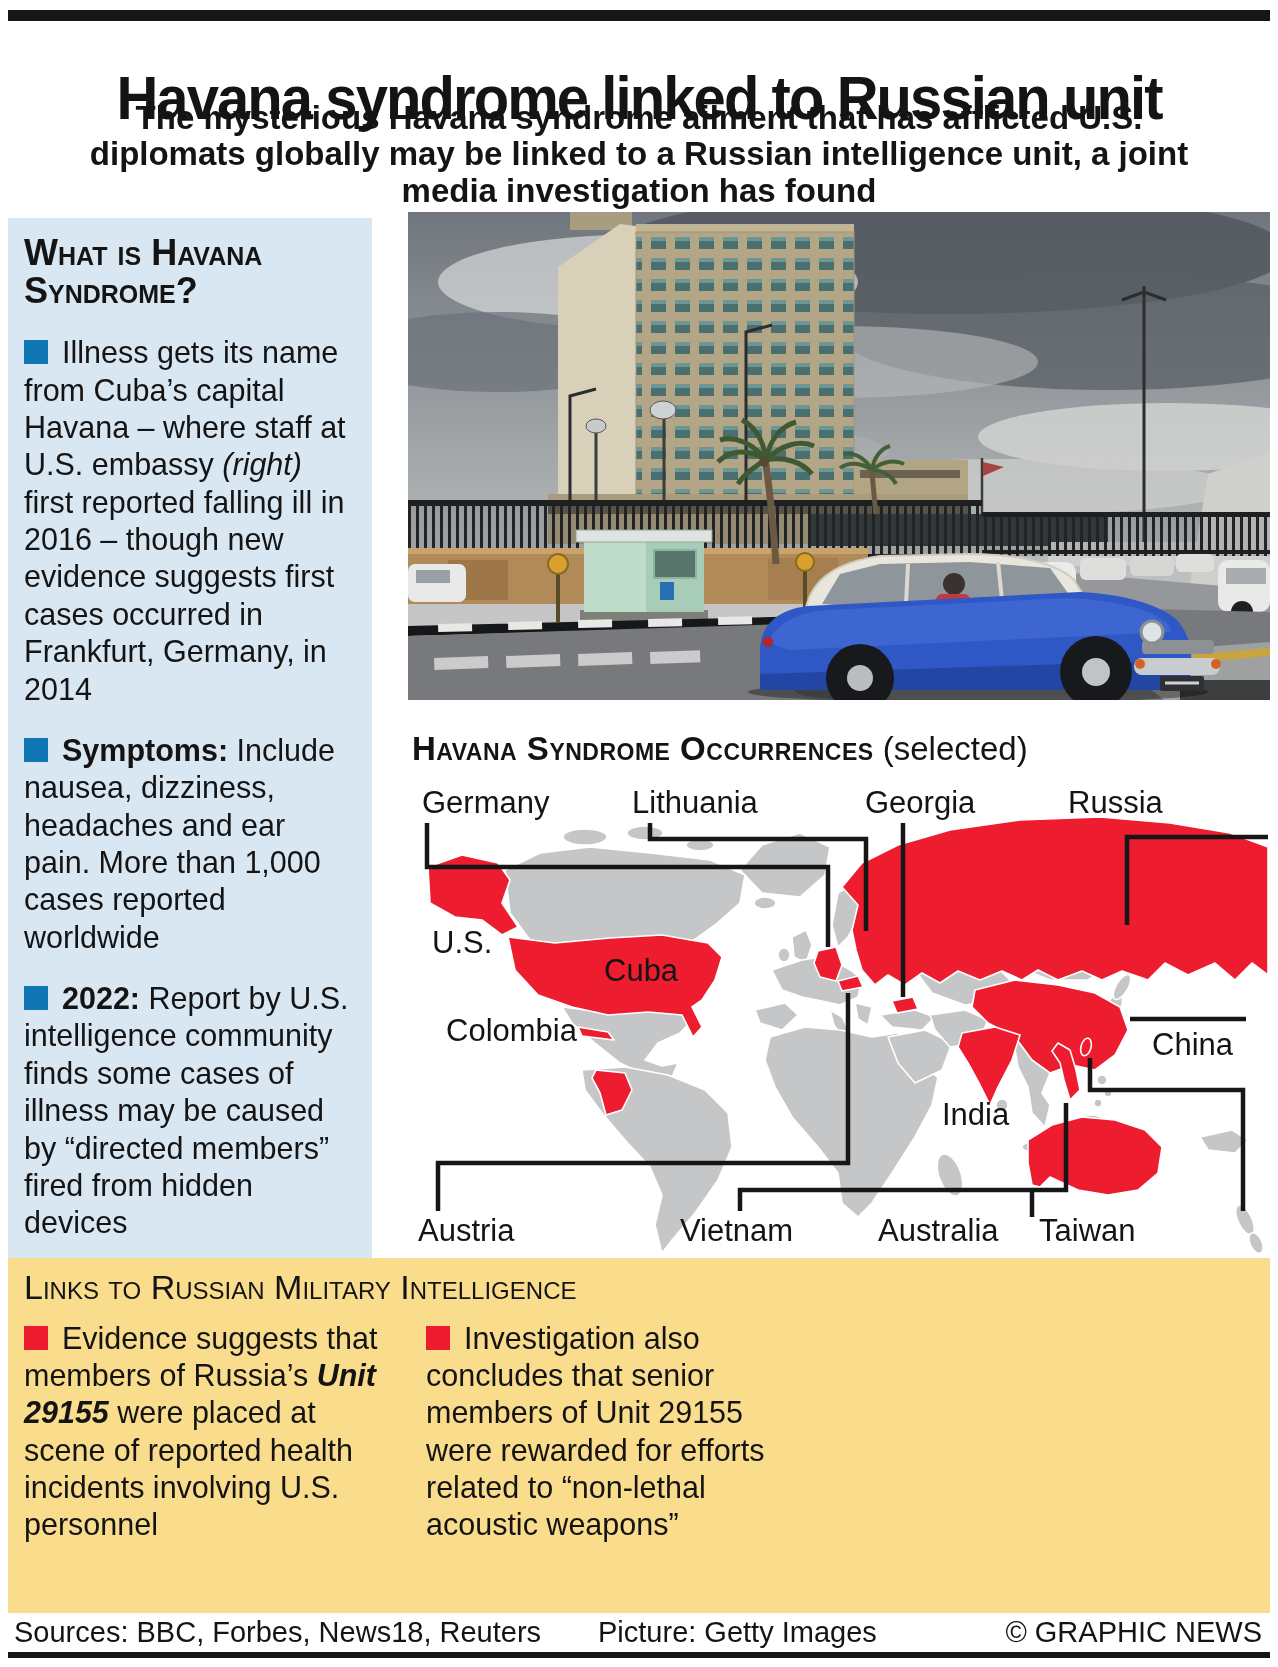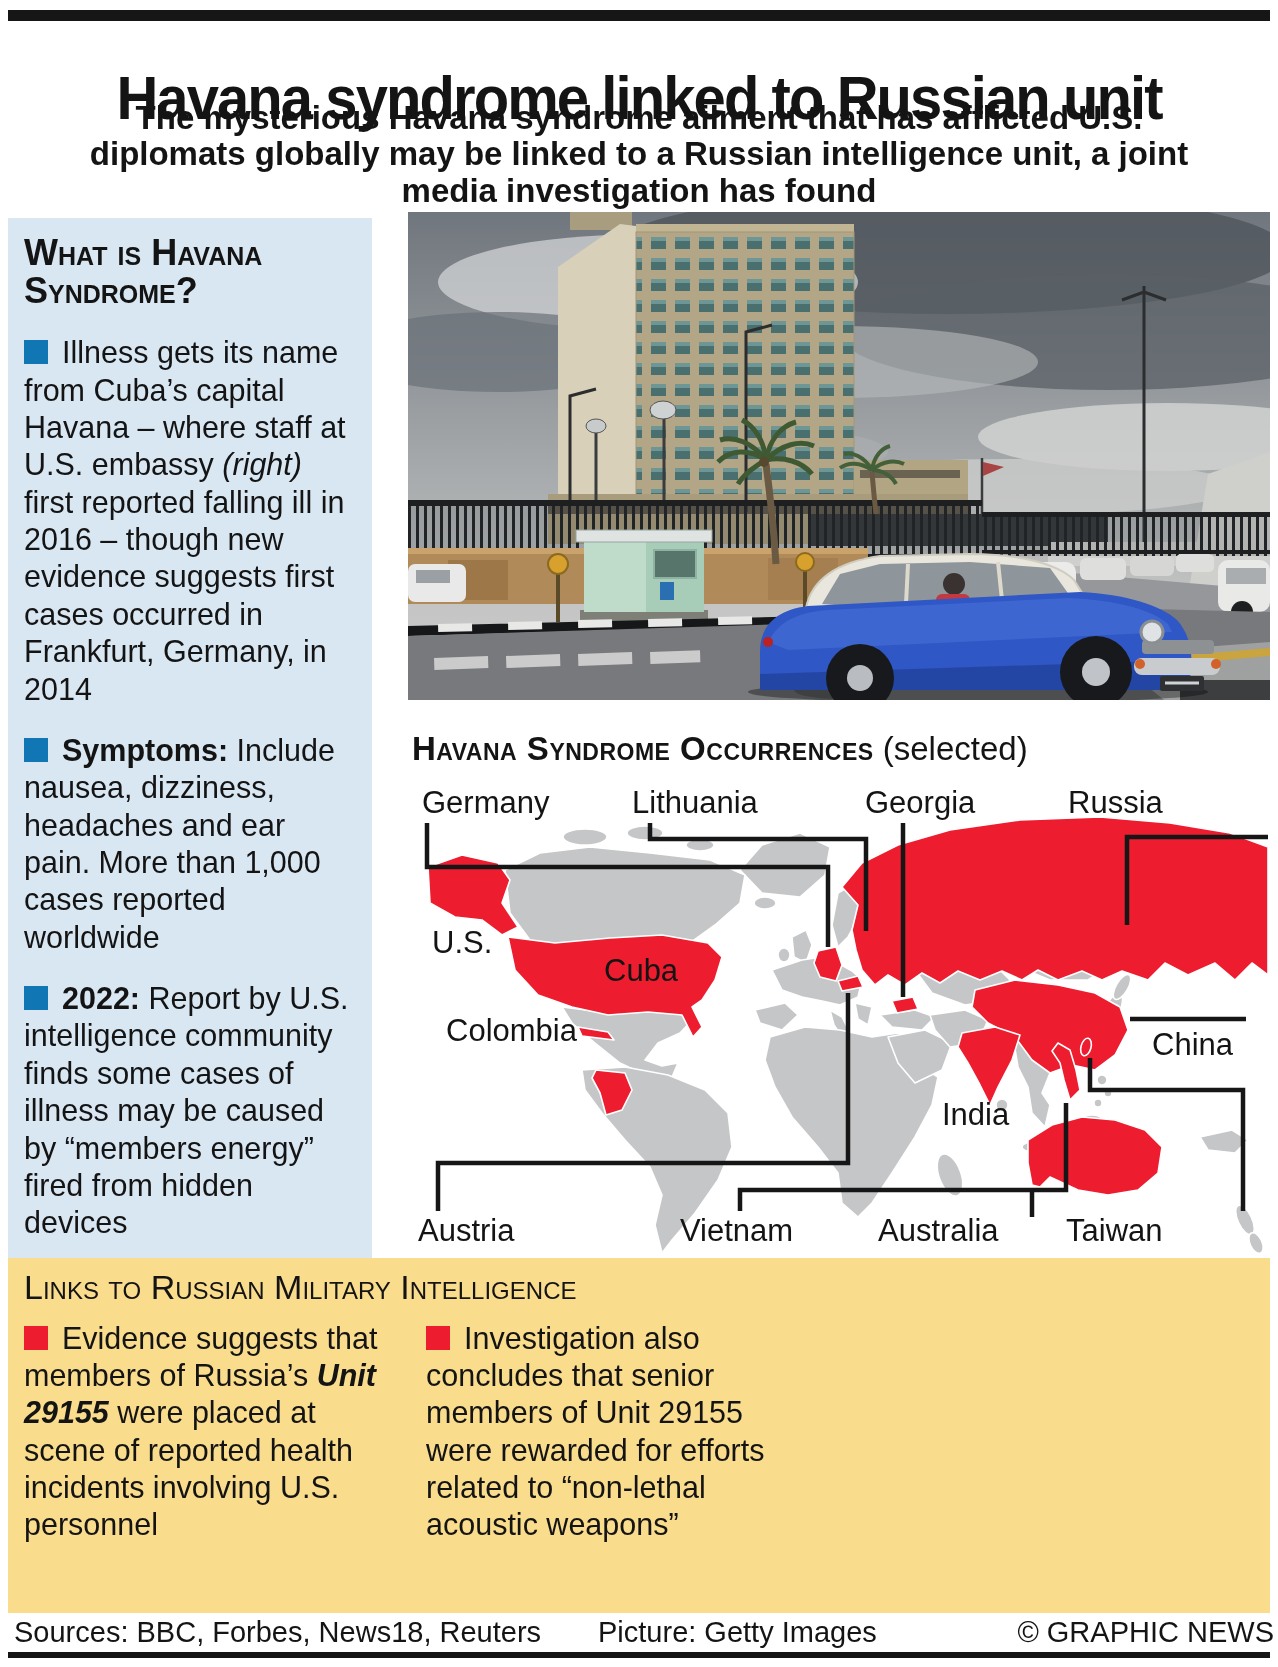--- a/index.html
+++ b/index.html
@@ -58,38 +58,38 @@
   }
   .links h2{
     margin:0;font-size:34px;font-variant:small-caps;font-weight:normal;line-height:1.05;
   }
   .links-cols{display:flex;gap:30px;margin-top:14px;}
   .links-col{width:372px;}
   .links-col .para{margin:0;}
   
   .footer{position:absolute;left:0;top:1616px;width:100%;height:40px;font-size:29px;}
   .footer span{position:absolute;top:0;white-space:nowrap;}
-  .f-sources{left:14px;} .f-picture{left:598px;} .f-credit{right:4px;}
+  .f-sources{left:14px;} .f-picture{left:598px;} .f-credit{right:16px;}
 </style>
 </head>
 <body>
 
 <div class="topbar"></div>
 
 <h1 class="title">Havana syndrome linked to Russian unit</h1>
 <div class="subtitle">The mysterious Havana syndrome ailment that has afflicted U.S. diplomats globally may be linked to a Russian intelligence unit, a joint media investigation has found</div>
 
 <aside class="sidebar">
   <h2>What is Havana Syndrome?</h2>
 
   <p class="para"><span class="sq"></span><b></b><span>Illness gets its name from Cuba’s capital Havana – where staff at U.S. embassy </span><i>(right)</i><span> first reported falling ill in 2016 – though new evidence suggests first cases occurred in Frankfurt, Germany, in 2014</span></p>
 
   <p class="para"><span class="sq"></span><b>Symptoms:</b><span> Include nausea, dizziness, headaches and ear pain. More than 1,000 cases reported worldwide</span><i></i><span></span></p>
 
-  <p class="para"><span class="sq"></span><b>2022:</b><span> Report by U.S. intelligence community finds some cases of illness may be caused by “members energy” fired from hidden devices</span><i></i><span></span></p>
+  <p class="para"><span class="sq"></span><b>2022:</b><span> Report by U.S. intelligence community finds some cases of illness may be caused by “directed members” fired from hidden devices</span><i></i><span></span></p>
 </aside>
 
 <figure class="photo" style="margin:0;">
 <svg width="862" height="488" viewBox="0 0 862 488">
   <defs>
     <linearGradient id="sky" x1="0" y1="0" x2="0" y2="1">
       <stop offset="0" stop-color="#70767d"></stop>
           <stop offset=".45" stop-color="#9ea2a5"></stop>
       <stop offset=".8" stop-color="#c3c4c3"></stop>
           <stop offset="1" stop-color="#cfd0ce"></stop>
@@ -362,21 +362,21 @@
     <div class="map-label" style="left:455px;top:10px">Georgia</div>
     <div class="map-label" style="left:658px;top:10px">Russia</div>
     <div class="map-label" style="left:22px;top:150px">U.S.</div>
     <div class="map-label" style="left:194px;top:178px">Cuba</div>
     <div class="map-label" style="left:36px;top:238px">Colombia</div>
     <div class="map-label" style="left:532px;top:322px">India</div>
     <div class="map-label" style="left:742px;top:252px">China</div>
     <div class="map-label" style="left:8px;top:438px">Austria</div>
     <div class="map-label" style="left:270px;top:438px">Vietnam</div>
     <div class="map-label" style="left:468px;top:438px">Australia</div>
-    <div class="map-label" style="left:656px;top:438px">Taiwan</div>
+    <div class="map-label" style="left:629px;top:438px">Taiwan</div>
   </div>
 </section>
 
 <section class="links">
   <h2>Links to Russian Military Intelligence</h2>
   <div class="links-cols">
     <div class="links-col">
       <p class="para"><span class="sq"></span><b></b><span>Evidence suggests that members of Russia’s </span><b><i>Unit 29155</i></b><span> were placed at scene of reported health incidents involving U.S. personnel</span></p>
     </div>
     <div class="links-col">

